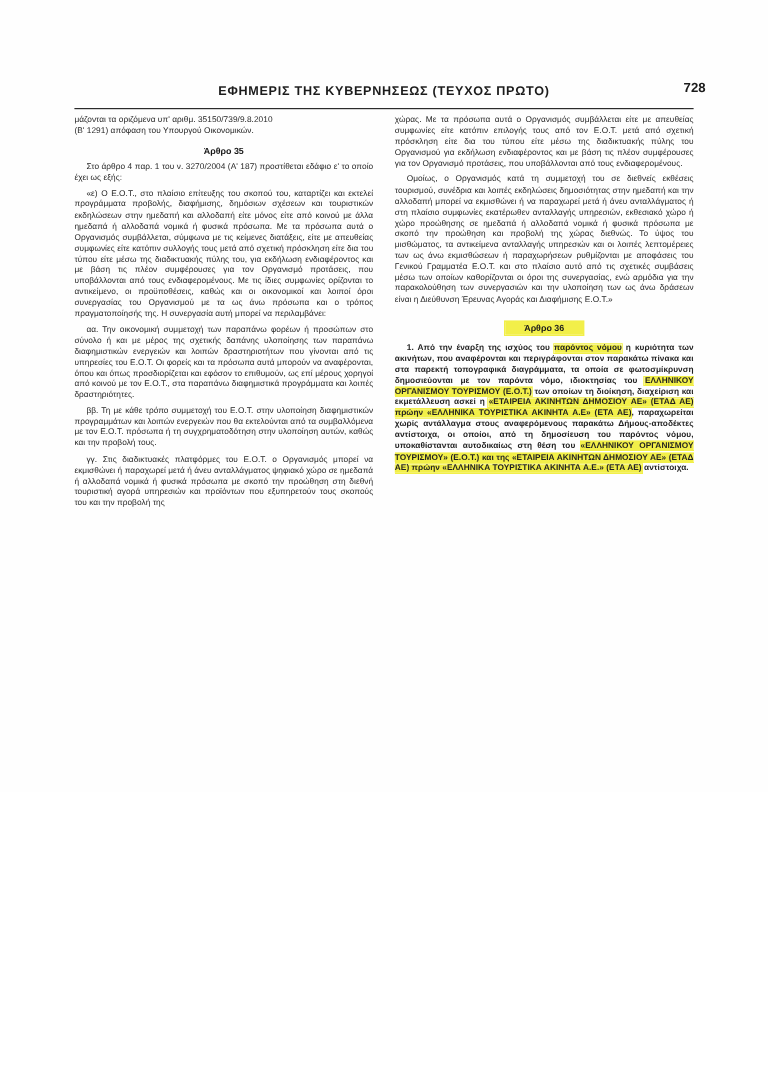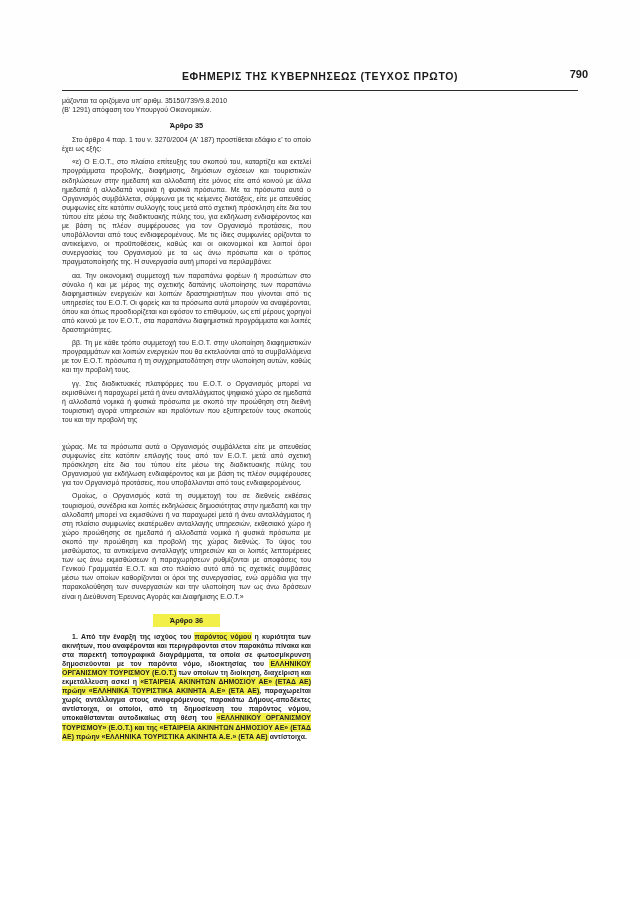--- a/index.html
+++ b/index.html
@@ -59,21 +59,20 @@
     height: 1px;
     background: #2b2b2b;
   }
   .columns {
     position: absolute;
     left: 62px;
     top: 96px;
     width: 516px;
     display: flex;
     gap: 18px;
-    flex-direction: column;
   }
   .col {
     width: 249px;
   }
   p.body-text {
     margin: 0 0 0 0;
     font-size: 6.9px;
     line-height: 9.1px;
     text-align: justify;
     color: #1f1f1f;
@@ -107,21 +106,21 @@
   .bold-run { font-weight: bold; }
 </style>
 </head>
 <body>
 
 <div class="page">
   <div class="scan-tint"></div>
 
   <div class="header">
     <div class="header-title">ΕΦΗΜΕΡΙΣ ΤΗΣ ΚΥΒΕΡΝΗΣΕΩΣ (ΤΕΥΧΟΣ ΠΡΩΤΟ)</div>
-    <div class="header-pageno">790</div>
+    <div class="header-pageno">728</div>
   </div>
   <div class="header-rule"></div>
 
   <div class="columns">
 
     <div class="col">
       <p class="body-text">μάζονται τα οριζόμενα υπ' αριθμ. 35150/739/9.8.2010</p>
       <p class="body-text">(Β' 1291) απόφαση του Υπουργού Οικονομικών.</p>
       <div class="art-title">Άρθρο 35</div>
       <p class="body-text indent">Στο άρθρο 4 παρ. 1 του ν. 3270/2004 (Α' 187) προστίθεται εδάφιο ε' το οποίο έχει ως εξής:</p>

